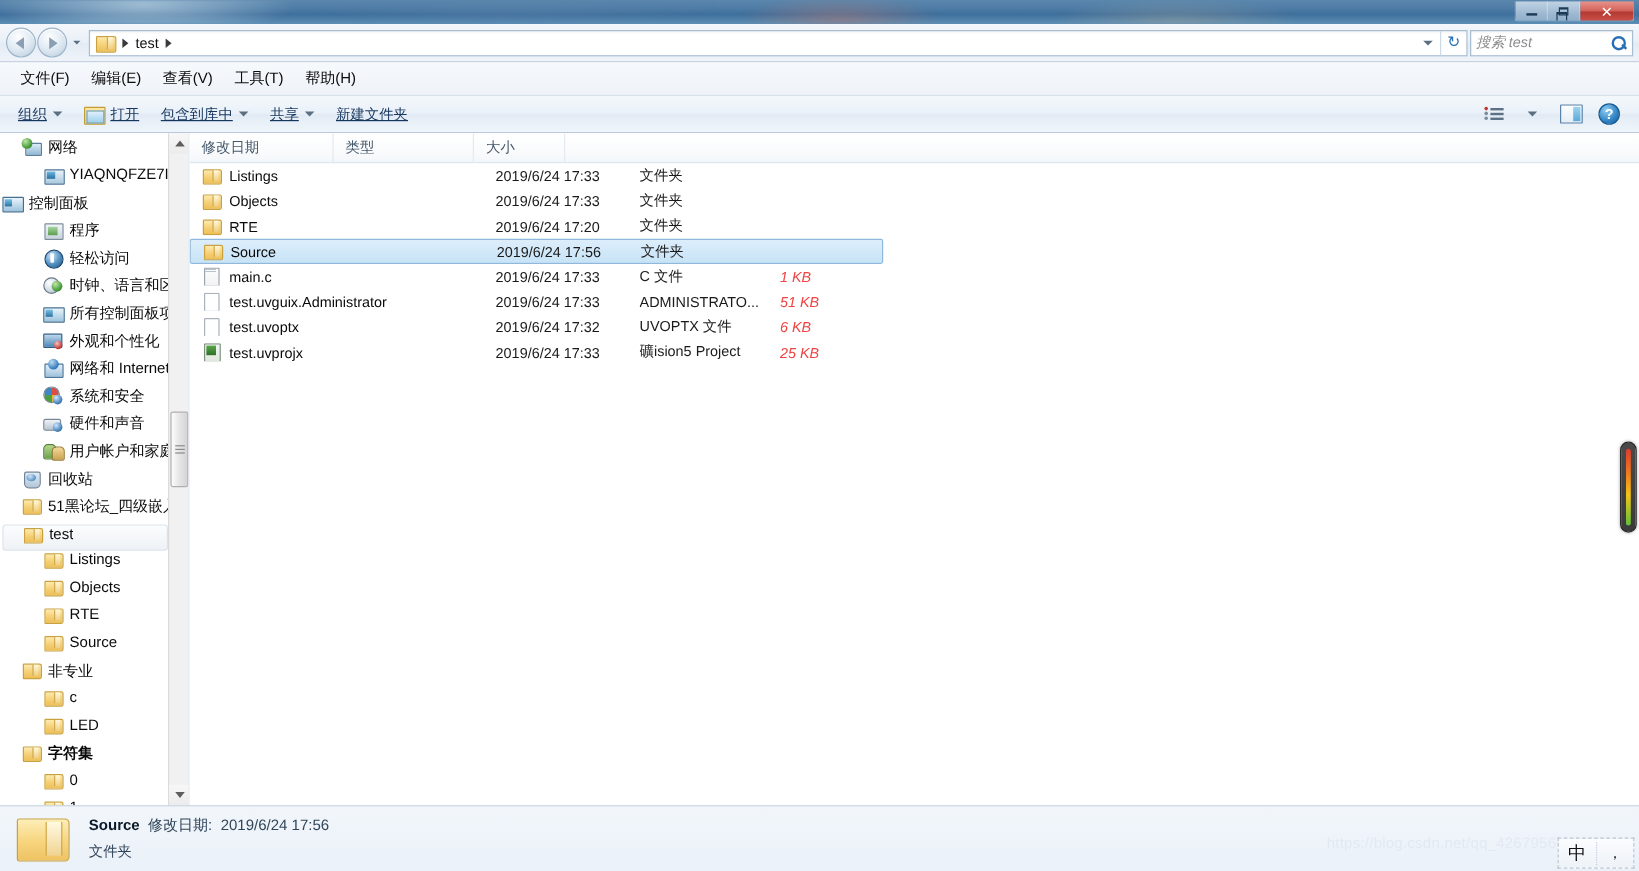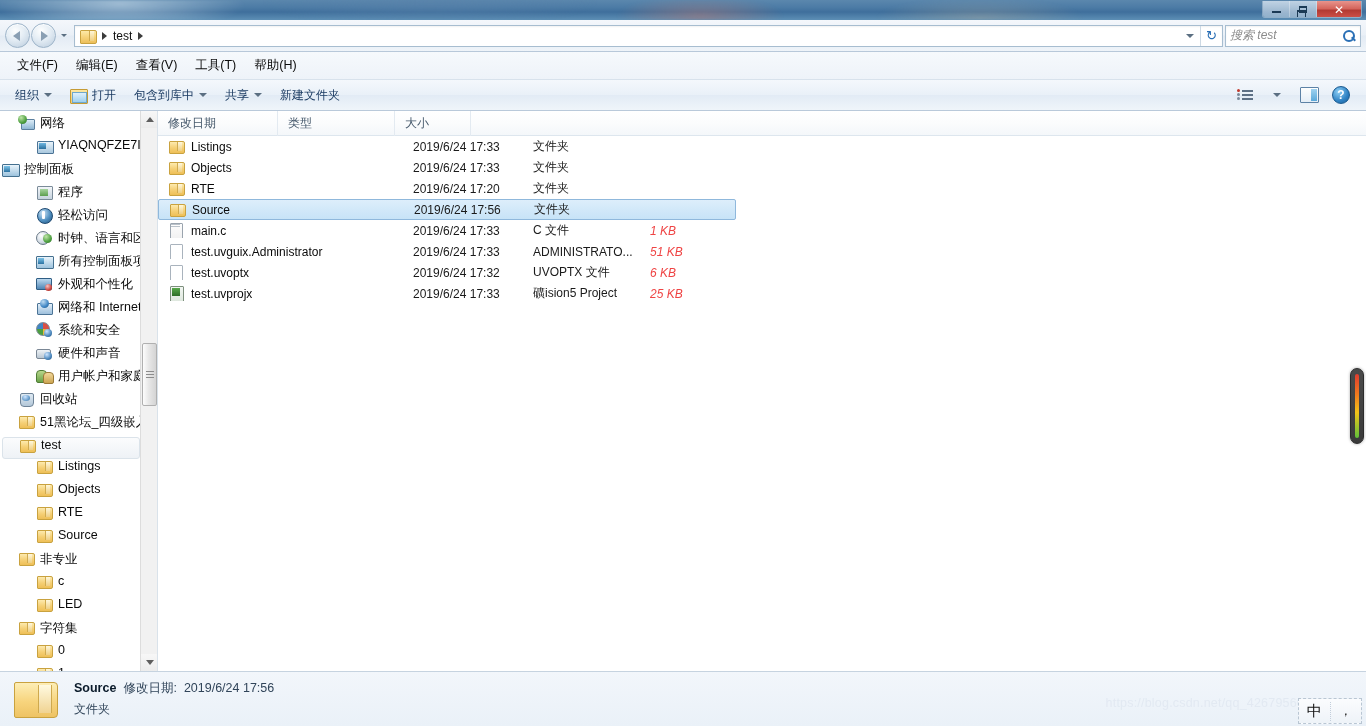--- a/index.html
+++ b/index.html
@@ -141,21 +141,21 @@
 
   
   .cmdbar {
     position: absolute; left: 0; top: 80px; width: 1366px; height: 31px;
     background: linear-gradient(180deg,#f4f8fc 0%, #e9f0f8 50%, #e2ebf5 51%, #eff5fa 100%);
     border-bottom: 1px solid #b9c9da;
     display: flex; align-items: center; padding: 0 6px;
   }
   .cmd {
     display: flex; align-items: center; gap: 5px;
-    padding: 4px 9px; font-size: 12px; color: #15365e; cursor: default;
+    padding: 4px 9px; font-size: 12px; color: #15365e; cursor: default; text-decoration: underline;
   }
   .cmd .lbl { white-space: nowrap; }
   .open-icon {
     width: 17px; height: 15px; position: relative; flex: none;
   }
   .open-icon:before{
     content:""; position:absolute; left:0; top:1px; width:16px;height:13px;
     background: linear-gradient(180deg,#fce7a2 0%, #f3cb6d 100%);
     border:1px solid #c59b35; border-radius:1px;
   }
@@ -673,21 +673,21 @@
           <span class="tlabel">非专业</span>
         </div>
         <div class="tnode" style="padding-left: 36px;">
           <span class="ticon ic-folder"></span>
           <span class="tlabel">c</span>
         </div>
         <div class="tnode" style="padding-left: 36px;">
           <span class="ticon ic-folder"></span>
           <span class="tlabel">LED</span>
         </div>
-        <div class="tnode" style="padding-left: 18px;">
+        <div class="tnode" style="padding-left: 18px; font-weight: bold;">
           <span class="ticon ic-folder"></span>
           <span class="tlabel">字符集</span>
         </div>
         <div class="tnode" style="padding-left: 36px;">
           <span class="ticon ic-folder"></span>
           <span class="tlabel">0</span>
         </div>
         <div class="tnode" style="padding-left: 36px;">
           <span class="ticon ic-folder"></span>
           <span class="tlabel">1</span>

